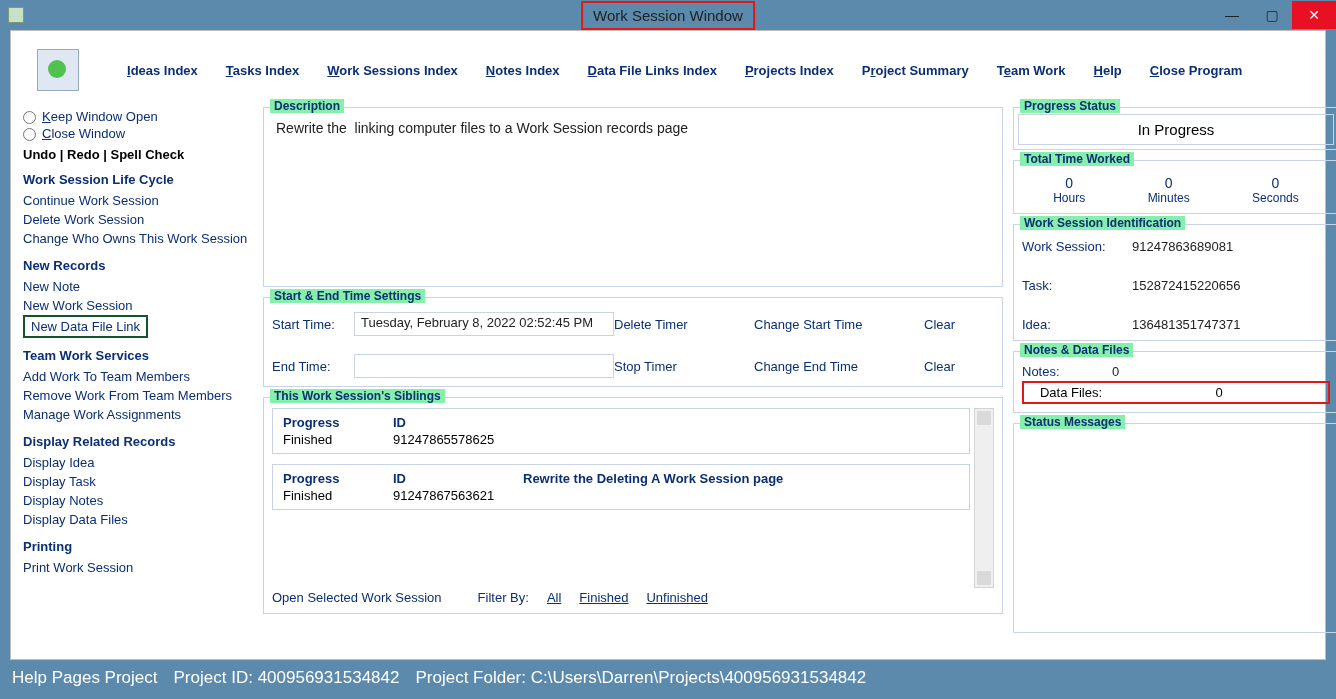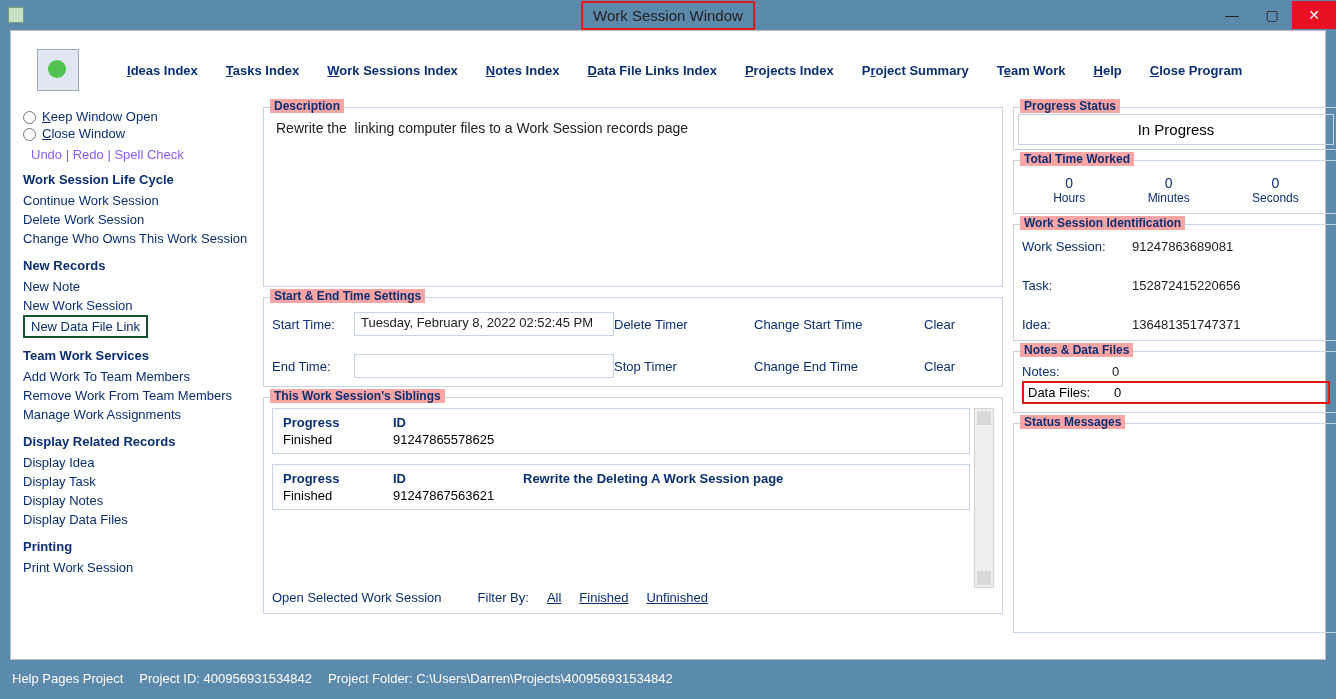--- a/index.html
+++ b/index.html
@@ -24,29 +24,29 @@
   .menuitem { color: #0b2f73; font-weight: bold; cursor: pointer; font-size: 13px; }
   .menuitem .ul { text-decoration: underline; }
 
   .content { display: grid; grid-template-columns: 244px 1fr 334px; gap: 4px; padding: 0 4px; height: calc(100% - 74px); }
 
   
   .left { padding: 4px 8px; } 
   .radio-row { display: flex; align-items: center; gap: 6px; color: #0b2f73; margin: 2px 0; }
   .radio-row input { margin-top: 1px; }
   .radio-row label .ul { text-decoration: underline; }
-  .mini-toolbar { margin: 6px 0 10px 8px; color: #8b5cf6; }
+  .mini-toolbar { margin: 6px 0 10px 0; color: #000000; font-weight: bold; }
   .mini-toolbar span { cursor: pointer; }
   .side-heading { font-weight: bold; color: #0b2f73; margin: 10px 0 4px 0; }
   .side-link { color: #0b2f73; cursor: pointer; padding: 2px 0; }
   .side-link.highlight { border: 2px solid #14532d; padding: 2px 6px; display: inline-block; }
 
   
   .group { border: 1px solid #c8d4e6; margin: 4px 0 10px 0; position: relative; padding: 10px 8px 8px 8px; }
-  .group > .legend { position: absolute; top: -9px; left: 6px; background: #fca5a5; padding: 0 4px; color: #0b2f73; font-weight: bold; font-size: 12px; }
+  .group > .legend { position: absolute; top: -9px; left: 6px; background: #86efac; padding: 0 4px; color: #0b2f73; font-weight: bold; font-size: 12px; }
   .group.nopad { padding: 4px 4px 4px 4px; }
 
   
   .center { padding-right: 6px; }
   .desc-group { height: 180px; }
   .desc-text { width: 100%; height: 150px; border: none; resize: none; font-family: inherit; font-size: 14px; color: #222; padding: 2px 4px; outline: none; }
   .time-grid { display: grid; grid-template-columns: 82px 260px 140px 170px 70px; row-gap: 18px; align-items: center; margin-top: 4px; }
   .time-label { color: #0b2f73; }
   .time-val { border: 1px solid #c8d4e6; height: 24px; padding: 2px 6px; font-size: 13px; color: #222; }
   .time-link { color: #0b2f73; cursor: pointer; }
@@ -66,24 +66,24 @@
   
   .right { padding-right: 8px; }
   .progress-val { text-align: center; font-size: 15px; padding: 6px 0; border: 1px solid #c8d4e6; margin-top: 2px; }
   .time-worked { display:flex; justify-content: space-around; text-align:center; margin-top: 4px; }
   .time-worked .num { font-size: 14px; color: #0b2f73; }
   .time-worked .lab { font-size: 12px; color: #0b2f73; }
   .id-grid { display:grid; grid-template-columns: 110px 1fr; row-gap: 24px; color: #0b2f73; margin-top:4px; }
   .id-grid .val { color: #222; }
   .notes-grid { display:grid; grid-template-columns: 90px 1fr; row-gap: 6px; color:#0b2f73; margin-top:2px; }
   .notes-grid .val { color:#222; }
-  .df-highlight { border: 2px solid #e01818; padding: 2px 4px; display: grid; grid-template-columns: 86px 1fr; margin-top:2px; }
+  .df-highlight { border: 2px solid #e01818; padding: 2px 4px; display: grid; grid-template-columns: 86px 1fr; margin-top:2px;text-align:center; }
   .status-box { height: 210px; }
 
-  .statusbar { position:absolute; left:0; right:0; bottom:0; height:24px; background:#5b8aad; color:#fff; display:flex; align-items:center; gap:16px; padding:0 12px; font-size:13px; }
+  .statusbar { position:absolute; left:0; right:0; bottom:0; height:24px; background:#5b8aad; color:#fff; display:flex; align-items:center; gap:16px; padding:0 12px; font-size:17px; }
 </style>
 </head>
 <body>
 
 <div class="window">
 
   <div class="titlebar">
     <div class="titlebar-left">
       <div class="app-icon"></div>
     </div>

